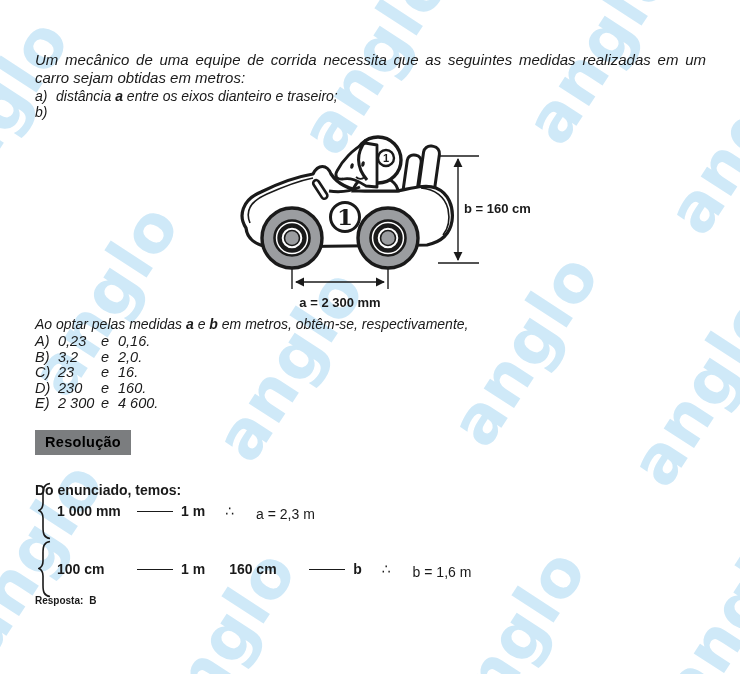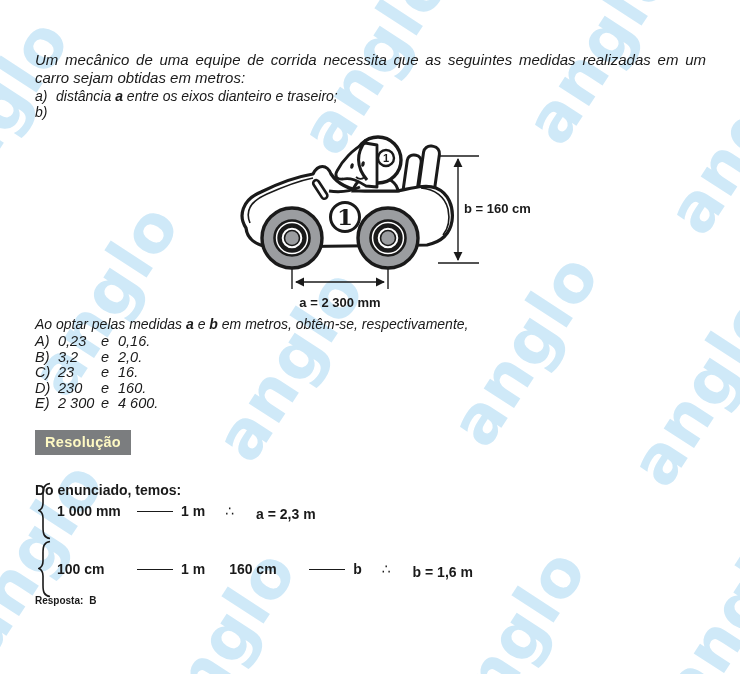--- a/index.html
+++ b/index.html
@@ -27,31 +27,31 @@
   .q-item .ilabel{width:21px;flex:none;}
   .bvar{font-weight:bold;}
   .q-prompt{position:absolute;left:35px;top:316px;font-size:14px;font-style:italic;text-align:right;}
   
   .choices{position:absolute;left:35px;top:334px;font-size:14.5px;font-style:italic;}
   .choice-row{display:flex;line-height:15.5px;}
   .c-letter{width:23px;flex:none;}
   .c-v1{width:43px;flex:none;}
   .c-conj{width:17px;flex:none;}
   
-  .resol-box{position:absolute;left:35px;top:430px;background:#7b7d7f;color:#fef9c3;font-weight:bold;
+  .resol-box{position:absolute;left:35px;top:430px;background:#7b7d7f;color:#000000;font-weight:bold;
              font-size:14.5px;padding:4px 10px 5px 10px;letter-spacing:.3px;}
   .resol-intro{position:absolute;left:35px;top:482px;font-size:14px;font-weight:bold;}
   .eq-block{position:absolute;left:38px;display:flex;align-items:center;}
   .eq1{top:482px;} .eq2{top:540px;}
   .eq-rows{display:flex;flex-direction:row;gap:24px;margin-left:5px;}
   .eq-row{display:flex;align-items:center;font-size:14px;font-weight:bold;height:15px;}
   .eq-left{width:76px;flex:none;}
   .eq-dash{width:36px;border-top:1.6px solid #1a1a1a;margin:0 8px 0 4px;flex:none;}
   .eq-tf{margin-left:20px;font-size:14px;}
-  .eq-res{margin-left:22px;font-size:14px;font-weight:bold;margin-top:6px;}
+  .eq-res{margin-left:22px;font-size:14px;font-weight:normal;margin-top:6px;}
   .answer{position:absolute;left:35px;top:595px;font-size:10px;font-weight:bold;}
   .answer .aval{margin-left:6px;}
   svg text{font-family:"Liberation Sans",sans-serif;fill:#1a1a1a;}
 </style>
 </head>
 <body>
 
 <div class="page">
 
   <div class="wm-layer">

